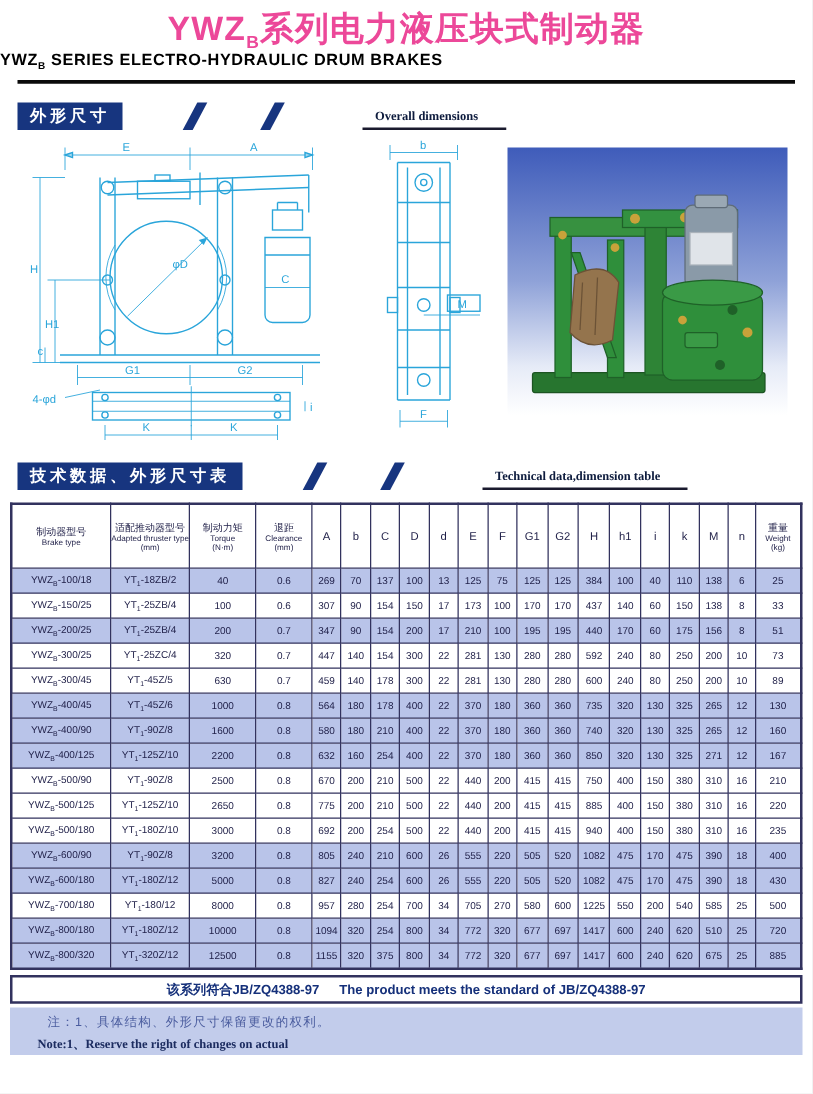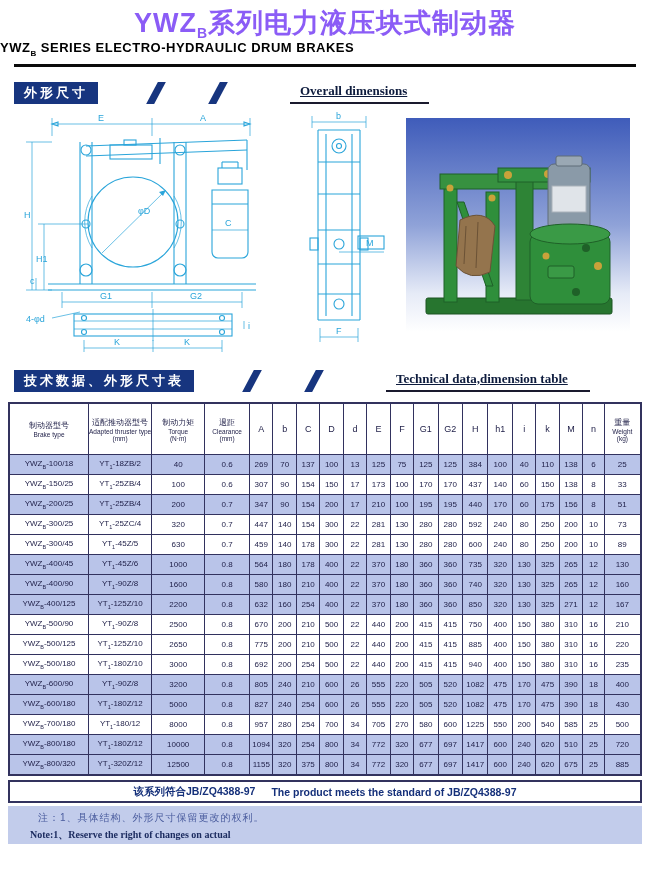--- a/index.html
+++ b/index.html
@@ -3,35 +3,35 @@
 <meta charset="utf-8">
 <style>
   html,body { margin:0; padding:0; background:#e8e8e8; }
   .page {
     position:relative; width:650px; height:875px; margin:0 auto;
     background:#ffffff; font-family:"Liberation Sans", sans-serif;
     overflow:hidden;
   }
   
   .title { position:absolute; top:5px; left:0; width:100%; text-align:center;
-    font-size:27px; font-weight:bold; color:#8b5cf6; letter-spacing:1px; }
+    font-size:27px; font-weight:bold; color:#ec4899; letter-spacing:1px; }
   .title sub { font-size:14px; font-weight:bold; }
   .subtitle { position:absolute; top:40px; left:0; width:100%; text-align:left;
     font-size:13px; font-weight:bold; color:#000; letter-spacing:0.5px; }
   .subtitle sub { font-size:8px; }
   .divider { position:absolute; top:64px; left:14px; width:622px; height:3px; background:#0a0a0a; }
 
   
   .sec-header { position:absolute; left:14px; display:flex; align-items:flex-end; height:24px;gap:48px; }
   .sec-box { background:#17357f; color:#fff; font-weight:bold; font-size:13px;
     height:22px; line-height:22px; padding:0 10px; letter-spacing:3px; white-space:nowrap; }
   .stripe { width:8px; height:22px; background:#17357f; transform:skewX(-28deg); margin-left:6px; }
   .sec-en { margin-left:20px; font-family:"Liberation Serif", serif; font-weight:bold;
-    font-size:13px; color:#0d1b3d; border-bottom:2px solid #1a1a2e;
-    padding:0 22px 3px 10px; white-space:nowrap;text-decoration:underline; }
+    font-size:10px; color:#0d1b3d; border-bottom:2px solid #1a1a2e;
+    padding:0 22px 3px 10px; white-space:nowrap; }
 
   
   svg text { font-family:"Liberation Sans", sans-serif; }
   .cad { position:absolute; }
   .cad text { fill:#2aa5da; font-size:9px; }
   .cad .ln { stroke:#2aa5da; stroke-width:1.1; fill:none; }
   .cad .thin { stroke:#2aa5da; stroke-width:0.7; fill:none; }
 
   
   .dims-table { position:absolute; top:402px; left:8px; width:634px;

